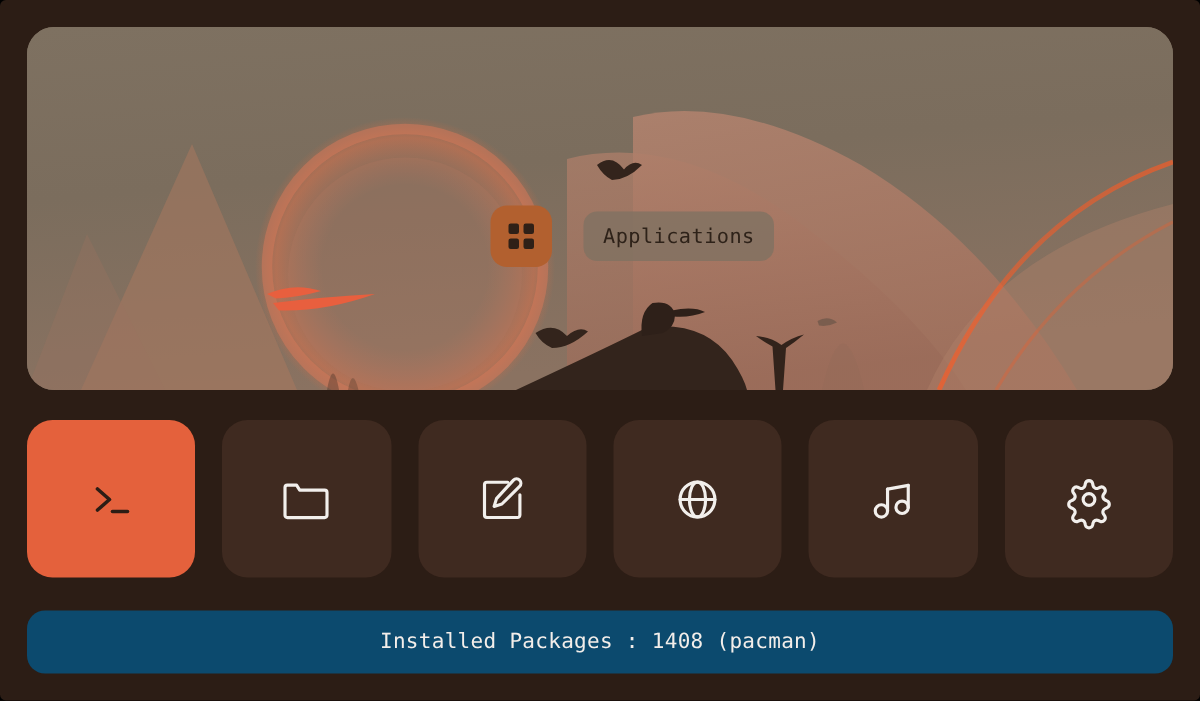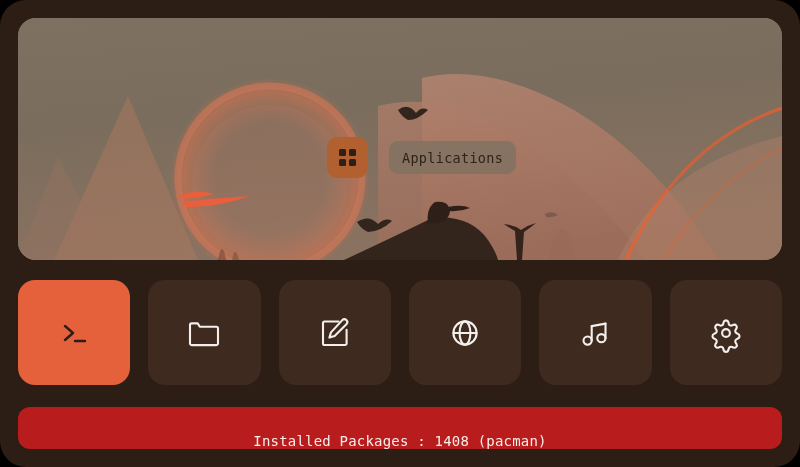--- a/index.html
+++ b/index.html
@@ -11,21 +11,21 @@
     background: #000000;
     font-family: "Liberation Sans", sans-serif;
   }
 
   
   #desktop-shell {
     position: absolute;
     left: 0; top: 0;
     width: 800px; height: 467px;
     background: #2c1d15;
-    border-radius: 26px;
+    border-radius: 4px;
     overflow: hidden;
     text-decoration: underline;
   }
 
   
   #wallpaper-panel {
     position: absolute;
     left: 18px; top: 18px;
     width: 764px; height: 242px;
     border-radius: 18px;
@@ -99,23 +99,23 @@
   .dock-tile svg { display: block; }
   .icon-stroke { fill: none; stroke: #f2efec; stroke-width: 2.1; stroke-linecap: round; stroke-linejoin: round; }
   .dock-tile.is-active .icon-stroke { stroke: #2c1d15; stroke-width: 2.4; }
 
   
   #status-bar {
     position: absolute;
     left: 18px; top: 407px;
     width: 764px; height: 42px;
     border-radius: 12px;
-    background: #b91c1c;
-    display: flex;
-    align-items: flex-end;
+    background: #0c4a6e;
+    display: flex;
+    align-items: center;
     justify-content: center;
   }
   #status-bar .status-text {
     font-family: "DejaVu Sans Mono", "Liberation Mono", monospace;
     font-size: 14px;
     letter-spacing: 0.2px;
     color: #f3eeea;
     white-space: nowrap;
   }
 </style>

